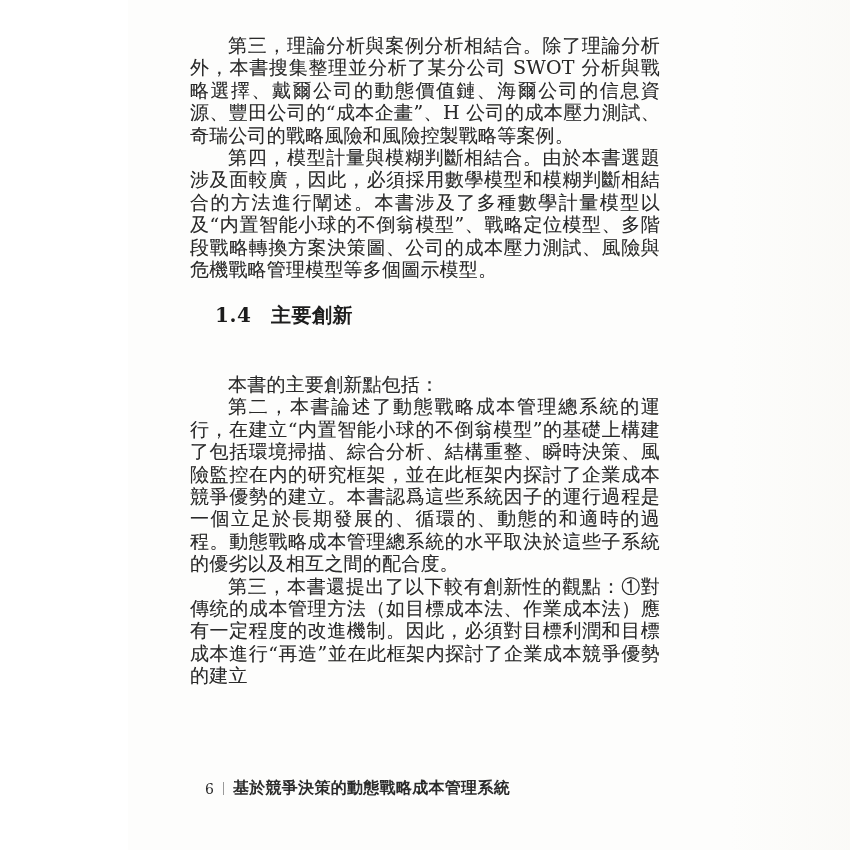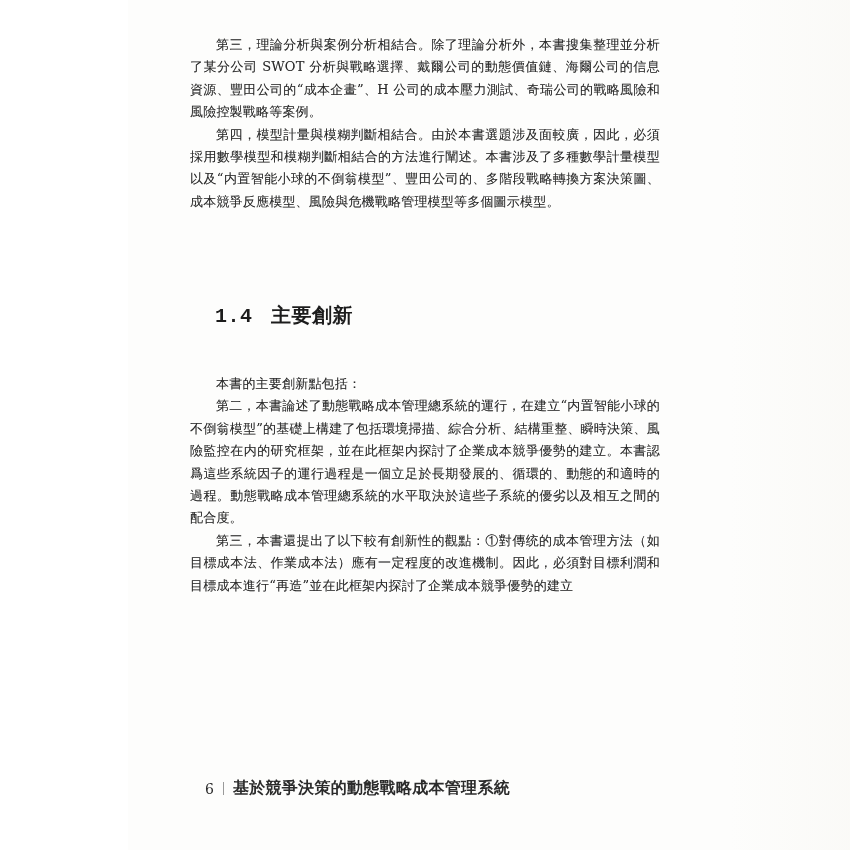--- a/index.html
+++ b/index.html
@@ -42,21 +42,21 @@
   .text-block {
     position: absolute;
     left: 190px;
     top: 34px;
     width: 470px;
   }
 
   
   p.para {
     margin: 0;
-    font-size: 13px;
+    font-size: 19px;
     line-height: 22.4px;
     color: #2a2a2a;
     text-align: justify;
     text-justify: inter-ideograph;
     text-indent: 2em;
     letter-spacing: 0.2px;
     font-family: "DejaVu Serif", "Liberation Serif", serif;
     
     text-shadow: 0 0 0.45px rgba(60,60,60,0.35);
   }
@@ -70,21 +70,20 @@
     top: 302px;
     font-size: 20px;
     font-weight: bold;
     color: #1c1c1c;
     letter-spacing: 0.5px;
     font-family: "DejaVu Serif", "Liberation Serif", serif;
   }
   .section-heading .num {
     display: inline-block;
     min-width: 56px;
-    font-family: Liberation Mono, monospace;
   }
   .section-heading .title {
     display: inline-block;
   }
 
   
   .text-block-2 {
     position: absolute;
     left: 190px;
     top: 373px;
@@ -121,21 +120,21 @@
   }
 </style>
 </head>
 <body>
 
 <div class="canvas">
   <div class="page-sheet"></div>
 
   <div class="text-block">
     <p class="para">第三，理論分析與案例分析相結合。除了理論分析外，本書搜集整理並分析了某分公司 SWOT 分析與戰略選擇、戴爾公司的動態價值鏈、海爾公司的信息資源、豐田公司的“成本企畫”、H 公司的成本壓力測試、奇瑞公司的戰略風險和風險控製戰略等案例。</p>
-    <p class="para">第四，模型計量與模糊判斷相結合。由於本書選題涉及面較廣，因此，必須採用數學模型和模糊判斷相結合的方法進行闡述。本書涉及了多種數學計量模型以及“内置智能小球的不倒翁模型”、豐田公司的、多階段戰略轉換方案決策圖、成本競爭反應模型、風險與危機戰略管理模型等多個圖示模型。</p>
+    <p class="para">第四，模型計量與模糊判斷相結合。由於本書選題涉及面較廣，因此，必須採用數學模型和模糊判斷相結合的方法進行闡述。本書涉及了多種數學計量模型以及“内置智能小球的不倒翁模型”、戰略定位模型、多階段戰略轉換方案決策圖、公司的成本壓力測試、風險與危機戰略管理模型等多個圖示模型。</p>
   </div>
 
   <h2 class="section-heading">
     <span class="num">1.4</span><span class="title">主要創新</span>
   </h2>
 
   <div class="text-block-2">
     <p class="para">本書的主要創新點包括：</p>
     <p class="para">第二，本書論述了動態戰略成本管理總系統的運行，在建立“内置智能小球的不倒翁模型”的基礎上構建了包括環境掃描、綜合分析、結構重整、瞬時決策、風險監控在内的研究框架，並在此框架内探討了企業成本競爭優勢的建立。本書認爲這些系統因子的運行過程是一個立足於長期發展的、循環的、動態的和適時的過程。動態戰略成本管理總系統的水平取決於這些子系統的優劣以及相互之間的配合度。</p>
     <p class="para">第三，本書還提出了以下較有創新性的觀點：①對傳统的成本管理方法（如目標成本法、作業成本法）應有一定程度的改進機制。因此，必須對目標利潤和目標成本進行“再造”並在此框架内探討了企業成本競爭優勢的建立</p>

